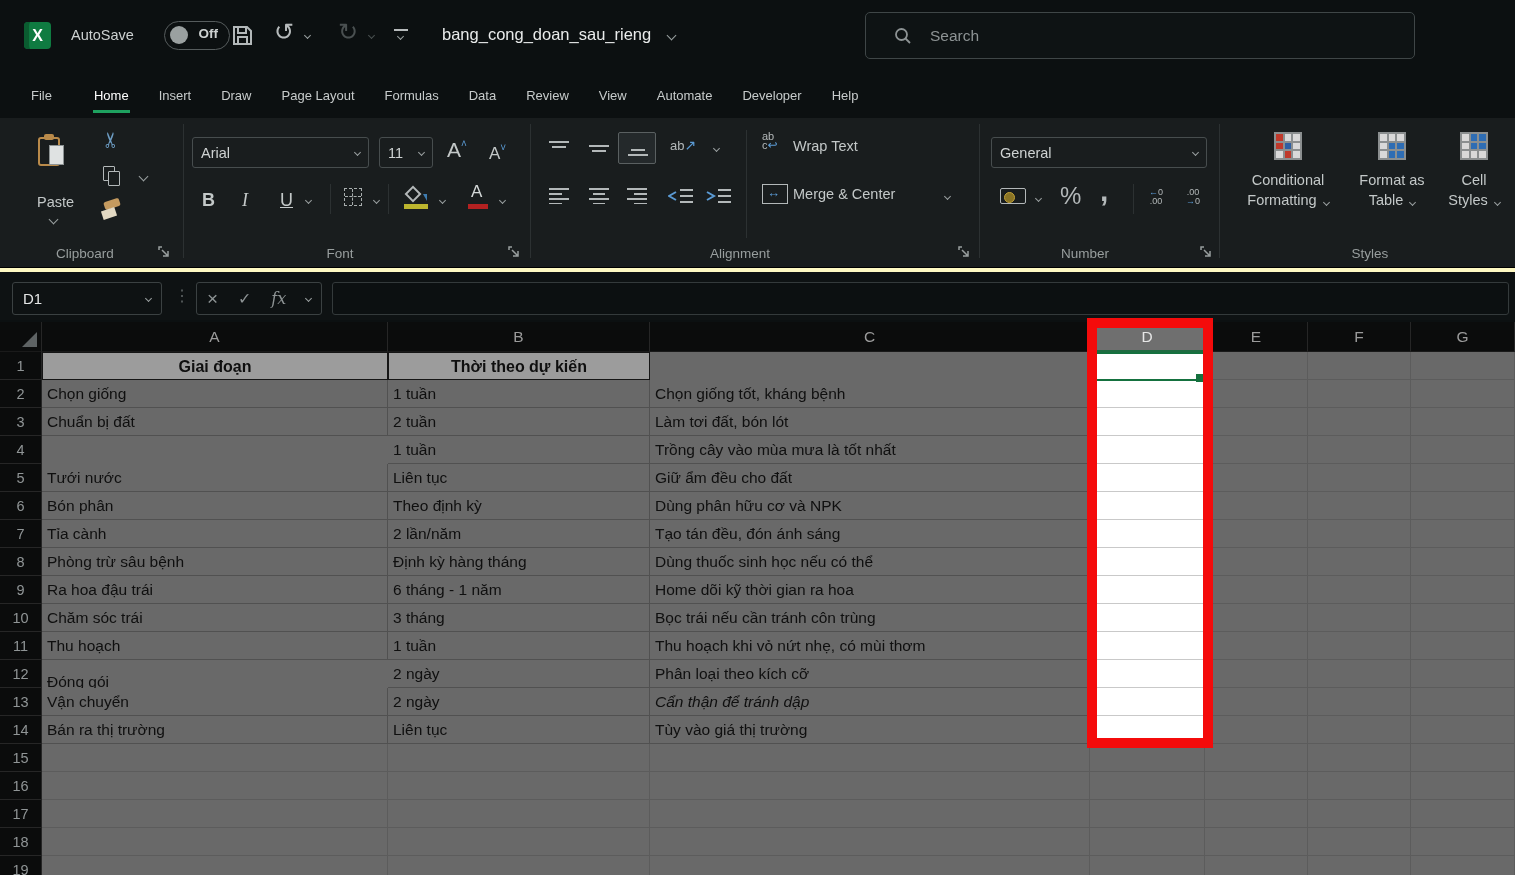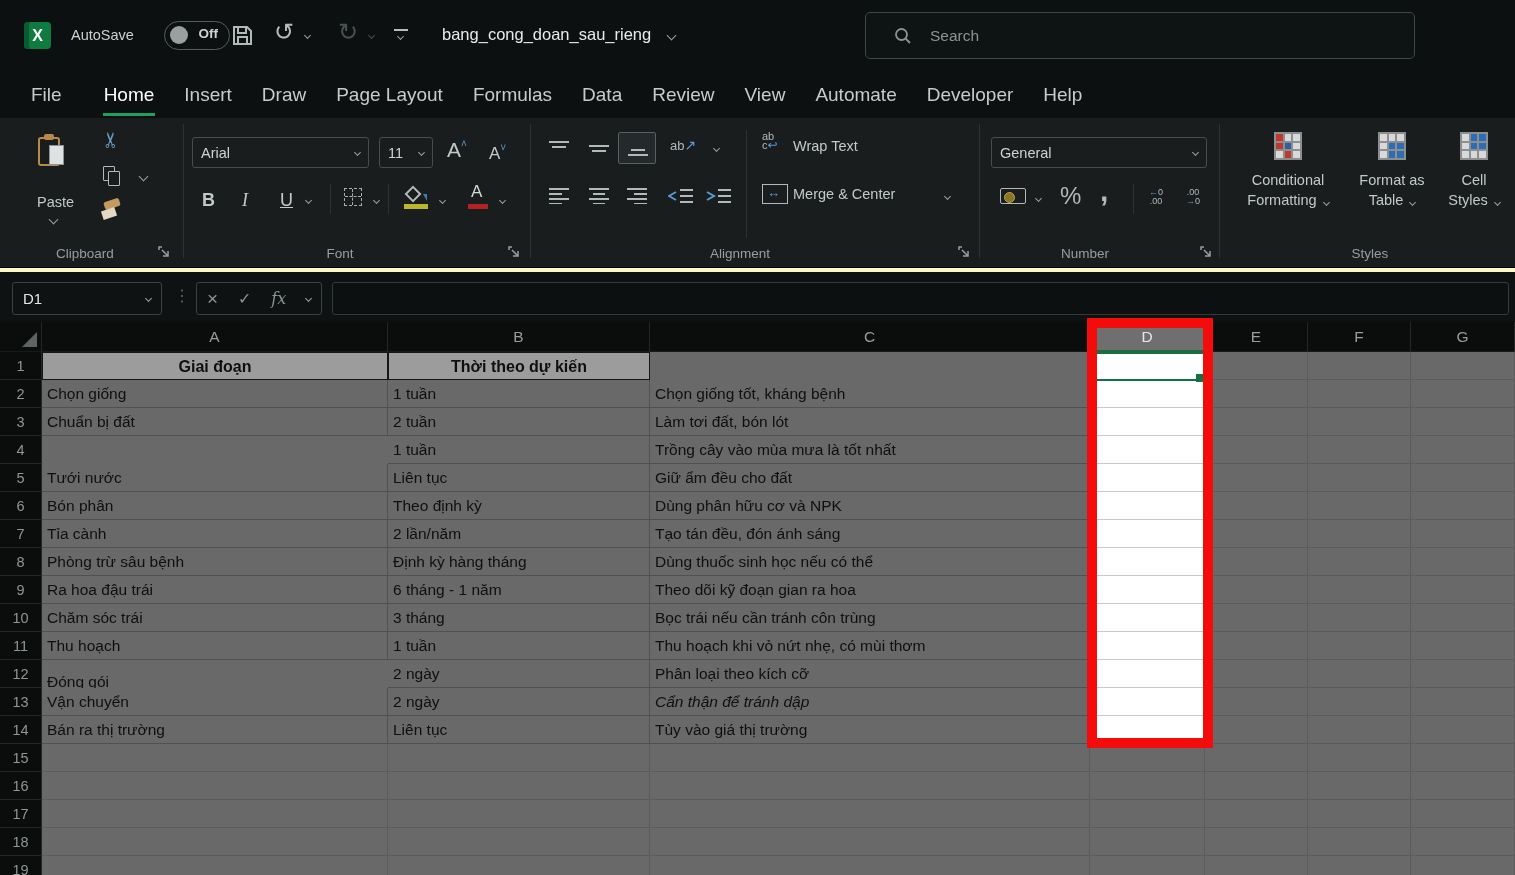--- a/index.html
+++ b/index.html
@@ -26,21 +26,21 @@
   .chev.dim { border-color:#4a5051; }
   .chev.sm { width:5px; height:5px; }
   #filename { position:absolute; left:442px; top:25px; color:#e9ebeb; font-size:16.5px; }
   #search-box { position:absolute; left:865px; top:12px; width:550px; height:47px; background:#0e1314;
                 border:1px solid #3f4647; border-radius:5px; display:flex; align-items:center; padding-left:28px; }
   #search-placeholder { color:#8d9394; font-size:15.5px; margin-left:18px; }
 
   
   #tabs-row { position:absolute; left:0; top:72px; width:1515px; height:46px; background:#0c1011;
               display:flex; align-items:center; padding-left:16px; }
-  .tab { position:relative; color:#c7cbcb; font-size:19px; padding:12px 15px; cursor:default; }
+  .tab { position:relative; color:#c7cbcb; font-size:13px; padding:12px 15px; cursor:default; }
   .tab.first { margin-right:12px; }
   .tab.active { color:#fff; }
   .tab.active::after { content:""; position:absolute; left:14px; right:14px; bottom:2px; height:3px; background:#1ea15f; }
 
   
   #ribbon { position:absolute; left:0; top:118px; width:1515px; height:150px; background:#191d1e;
             border-bottom:1px solid #000; color:#bfc4c4; }
   .vsep { position:absolute; top:6px; width:1px; height:134px; background:#2c3132; }
   .group-label { position:absolute; bottom:6px; font-size:13.5px; color:#989e9e; text-align:center; }
   .launcher { position:absolute; bottom:8px; width:13px; height:13px; }
@@ -426,21 +426,21 @@
       <div class="cell tbody" style="left: 42px; width: 346px; top: 226px;">Phòng trừ sâu bệnh</div>
       <div class="cell tbody" style="left: 388px; width: 262px; top: 226px;">Định kỳ hàng tháng</div>
       <div class="cell tbody" style="left: 650px; width: 440px; top: 226px;">Dùng thuốc sinh học nếu có thể</div>
       <div class="cell dwhite" style="left: 1090px; width: 115px; top: 226px;"></div>
       <div class="cell" style="left: 1205px; width: 103px; top: 226px;"></div>
       <div class="cell" style="left: 1308px; width: 103px; top: 226px;"></div>
       <div class="cell" style="left: 1411px; width: 104px; top: 226px;"></div>
       <div class="rowhdr" style="top: 254px;">9</div>
       <div class="cell tbody" style="left: 42px; width: 346px; top: 254px;">Ra hoa đậu trái</div>
       <div class="cell tbody" style="left: 388px; width: 262px; top: 254px;">6 tháng - 1 năm</div>
-      <div class="cell tbody" style="left: 650px; width: 440px; top: 254px;">Theo dõi kỹ đoạn gian ra hoa</div>
+      <div class="cell tbody" style="left: 650px; width: 440px; top: 254px;">Home dõi kỹ thời gian ra hoa</div>
       <div class="cell dwhite" style="left: 1090px; width: 115px; top: 254px;"></div>
       <div class="cell" style="left: 1205px; width: 103px; top: 254px;"></div>
       <div class="cell" style="left: 1308px; width: 103px; top: 254px;"></div>
       <div class="cell" style="left: 1411px; width: 104px; top: 254px;"></div>
       <div class="rowhdr" style="top: 282px;">10</div>
       <div class="cell tbody" style="left: 42px; width: 346px; top: 282px;">Chăm sóc trái</div>
       <div class="cell tbody" style="left: 388px; width: 262px; top: 282px;">3 tháng</div>
       <div class="cell tbody" style="left: 650px; width: 440px; top: 282px;">Bọc trái nếu cần tránh côn trùng</div>
       <div class="cell dwhite" style="left: 1090px; width: 115px; top: 282px;"></div>
       <div class="cell" style="left: 1205px; width: 103px; top: 282px;"></div>

